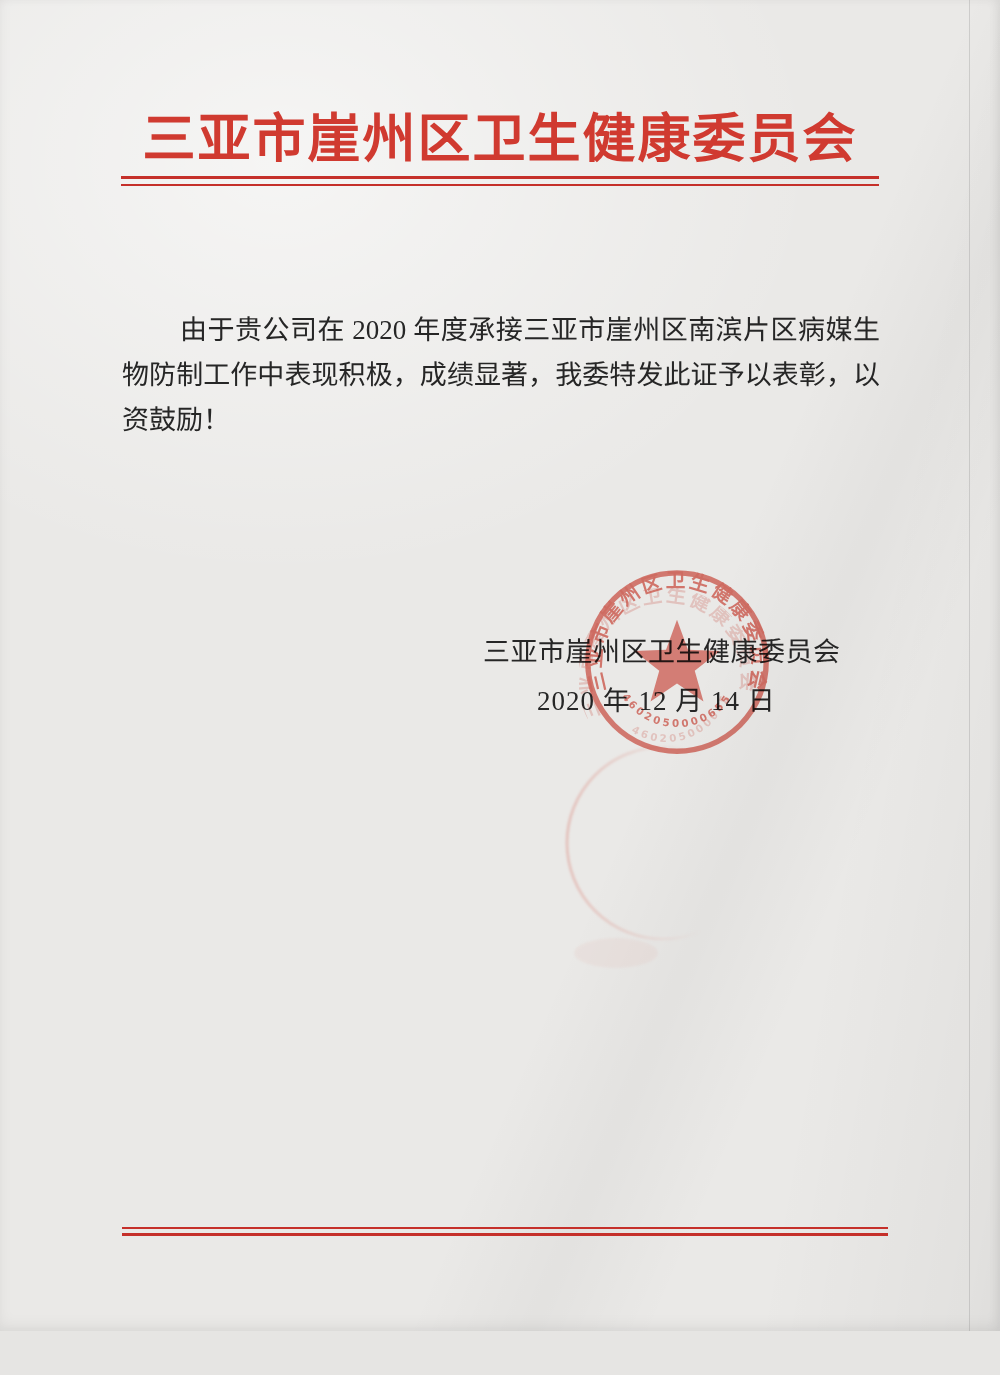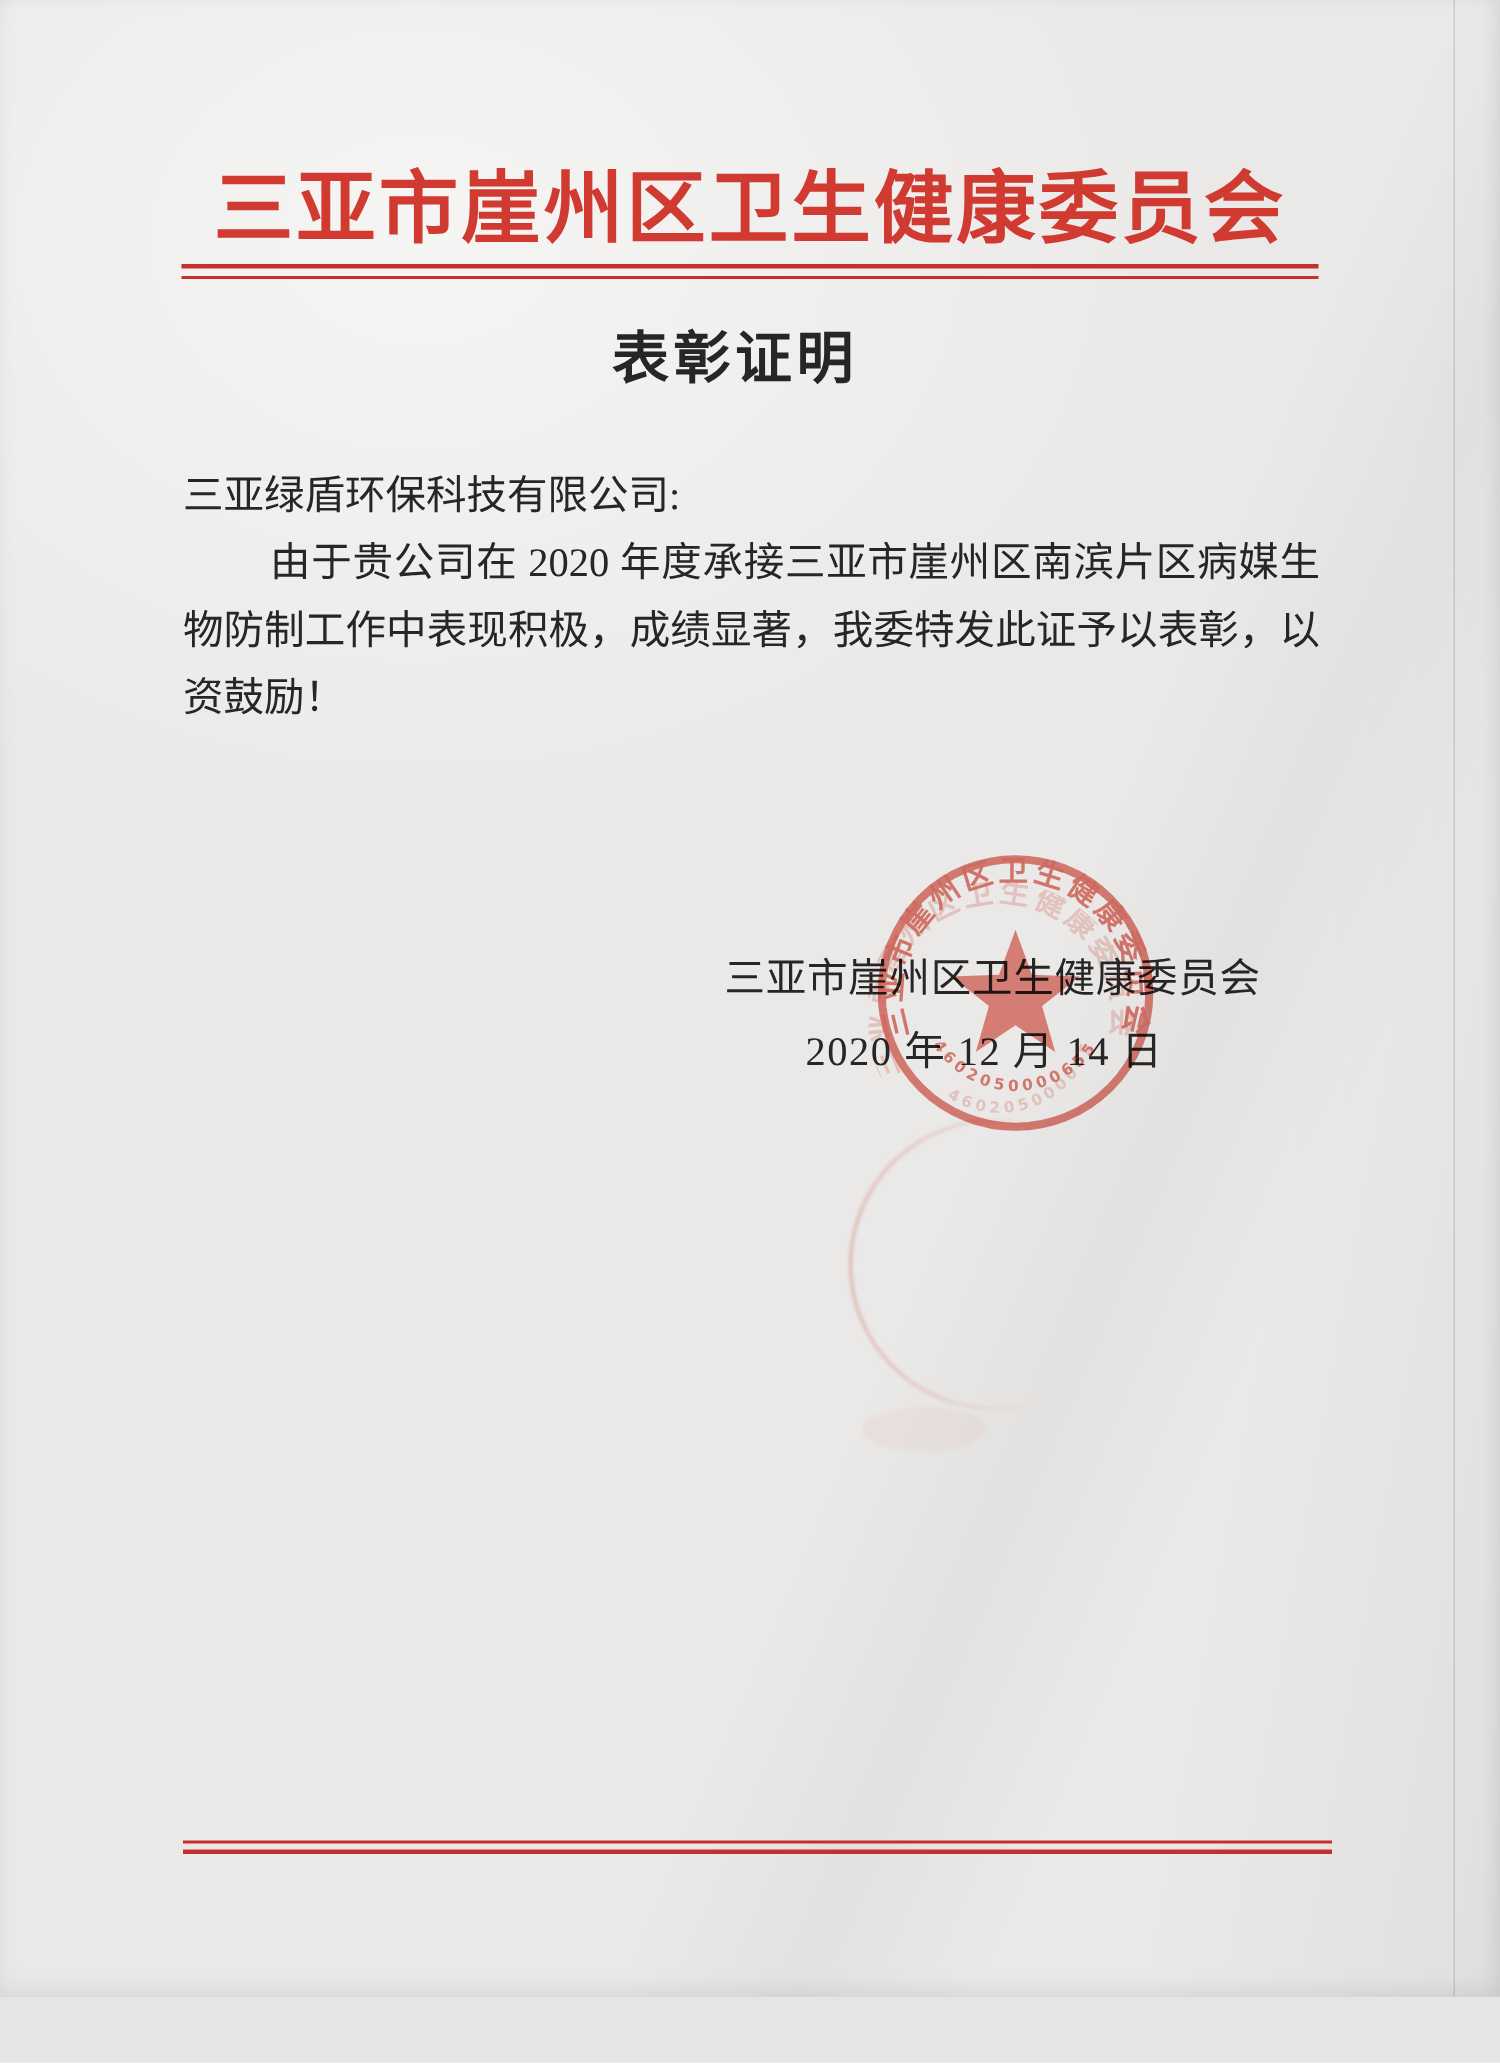--- a/index.html
+++ b/index.html
@@ -91,24 +91,22 @@
 <body>
 
 <div class="page">
 
   <div class="paper-edge-line"></div>
 
   <div class="org-header">三亚市崖州区卫生健康委员会</div>
 
   <div class="rule header-rule"></div>
 
-  <div class="doc-title">表彰证明</div>
 
   <div class="body-text">
-    <p class="salutation">三亚绿盾环保科技有限公司:</p>
     <p class="paragraph">由于贵公司在 2020 年度承接三亚市崖州区南滨片区病媒生物防制工作中表现积极，成绩显著，我委特发此证予以表彰，以资鼓励！</p>
   </div>
 
   <div class="signature-block">
     <div class="signature-org">三亚市崖州区卫生健康委员会</div>
     <div class="signature-date">2020 年 12 月 14 日</div>
   </div>
 
   <svg class="ghost-marks" viewBox="0 0 1000 1375" xmlns="http://www.w3.org/2000/svg">
     <defs>

